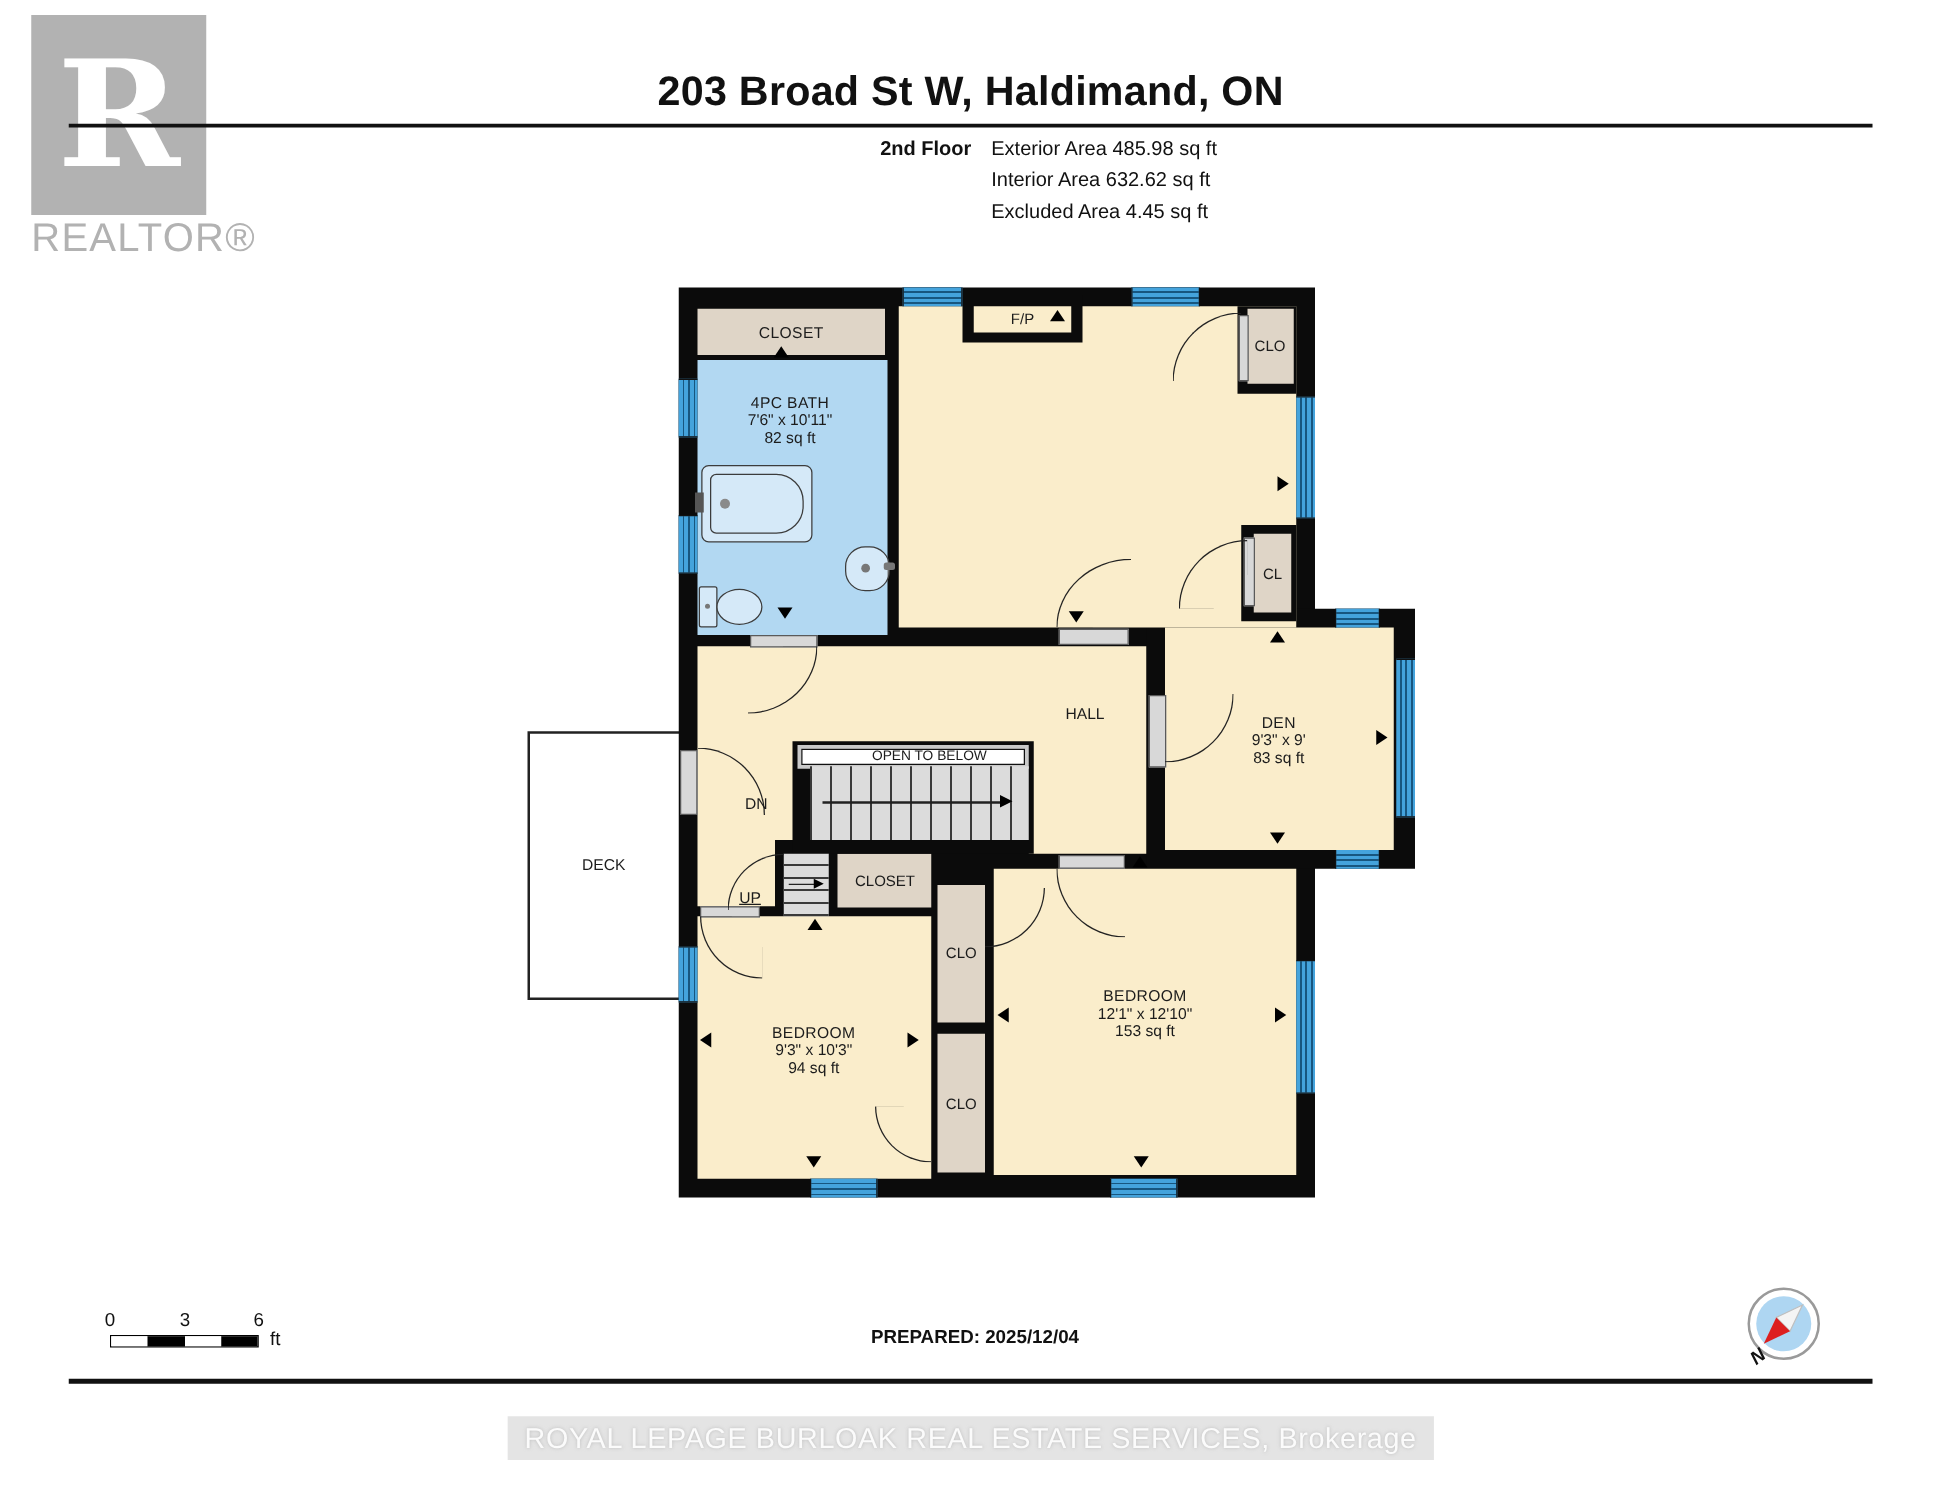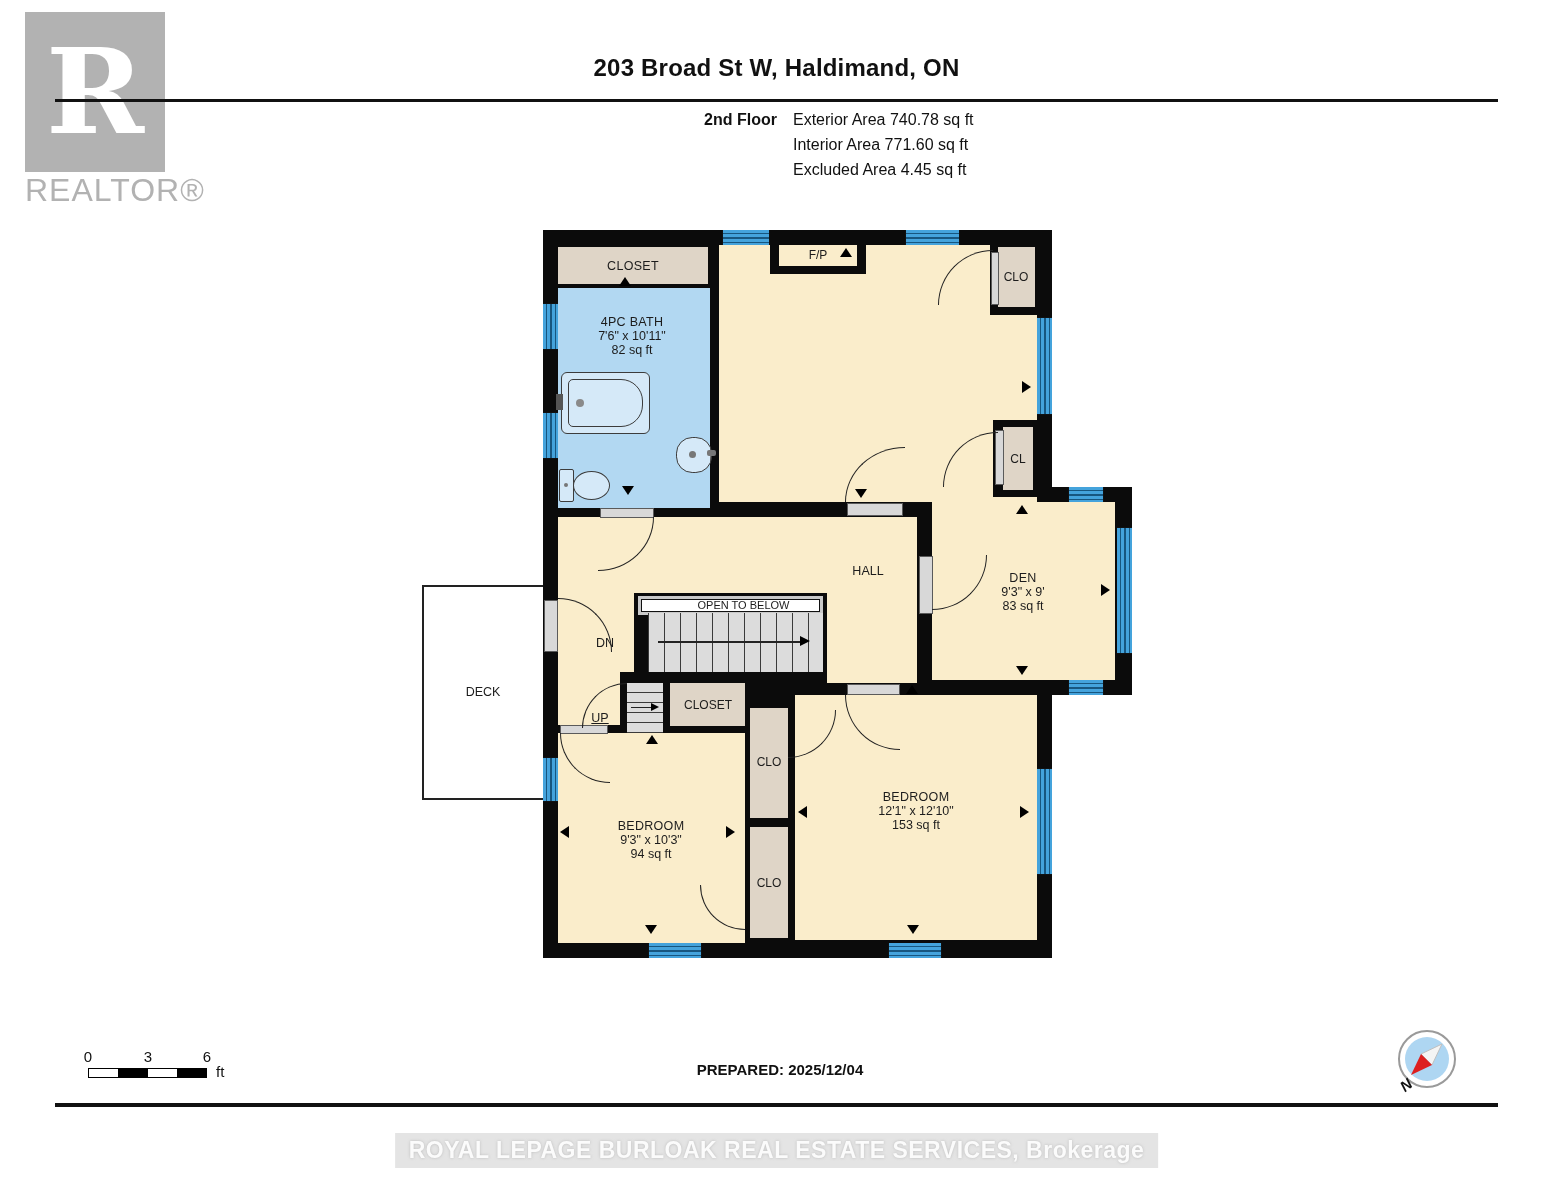--- a/index.html
+++ b/index.html
@@ -1,20 +1,20 @@
 <!DOCTYPE html>
 <html style="--wall: #0b0b0b; --room-fill: #faedcb; --closet-fill: #dfd5c7; --bath-fill: #b2d8f2; --window-blue: #44a3dc; --logo-gray: #b2b2b2;"><head>
 <meta charset="utf-8">
 <style>
   html,body{margin:0;padding:0;background:#fff;}
   #page{position:relative;width:1553px;height:1200px;background:#fff;overflow:hidden;
         font-family:"Liberation Sans","DejaVu Sans",sans-serif;color:#111;}
   .abs{position:absolute;}
   
-  .title{left:0;top:54px;width:1553px;text-align:center;font-size:24px;font-weight:bold;letter-spacing:.2px;}
+  .title{left:0;top:54px;width:1553px;text-align:center;font-size:33px;font-weight:bold;letter-spacing:.2px;}
   .hrule{background:#111;}
   .floor-label{left:603px;top:111px;width:174px;height:18px;text-align:right;font-size:16px;font-weight:bold;}
   .area-line{left:793px;width:280px;height:18px;font-size:16px;}
   
   .logo-box{left:25px;top:12px;width:140px;height:160px;background:var(--logo-gray);display:flex;align-items:center;justify-content:center;}
   .logo-r{font-family:"DejaVu Serif","Liberation Serif",serif;font-weight:bold;font-size:118px;color:#fff;line-height:1;}
   .logo-text{left:25px;top:172px;width:200px;font-size:32px;color:var(--logo-gray);letter-spacing:1px;}
   
   .black{background:var(--wall);}
   .room{background:var(--room-fill);}
@@ -34,40 +34,40 @@
   .tri-down{border-left:6px solid transparent;border-right:6px solid transparent;border-top:9px solid #000;}
   .tri-left{border-top:6px solid transparent;border-bottom:6px solid transparent;border-right:9px solid #000;}
   .tri-right{border-top:6px solid transparent;border-bottom:6px solid transparent;border-left:9px solid #000;}
   .fixture{box-sizing:border-box;border:1.4px solid #3c3c3c;background:rgba(255,255,255,.45);}
   
   .scale-num{width:16px;text-align:center;font-size:15px;}
   .scale-bar{box-sizing:border-box;border:1px solid #000;background:#fff;display:flex;}
   .scale-bar div{height:100%;}
   .prepared{left:640px;top:1061px;width:280px;text-align:center;font-size:15px;font-weight:bold;}
   .disclaimer{left:53px;top:1112px;width:1360px;font-size:15.5px;font-weight:bold;}
-  .watermark{left:50%;top:1133px;transform:translateX(-50%);white-space:nowrap;font-size:23px;font-weight:bold;
+  .watermark{left:50%;top:1133px;transform:translateX(-50%);white-space:nowrap;font-size:23px;font-weight:normal;
              color:#fbfbfb;background:rgba(206,206,206,.55);padding:4px 14px;letter-spacing:.5px;
              text-shadow:0 0 3px rgba(160,160,160,.6);}
 </style>
 </head>
 <body>
 
 <div id="page">
 
   <div class="abs logo-box">
     <div class="logo-r">R</div>
   </div>
   <div class="abs logo-text">REALTOR®</div>
 
   <div class="abs title">203 Broad St W, Haldimand, ON</div>
   <div class="abs hrule" style="left:55px;top:99px;width:1443px;height:3px;"></div>
 
   <div class="abs floor-label">2nd Floor</div>
-  <div class="abs area-line" style="top:111px;">Exterior Area 740.78 sq ft</div>
-  <div class="abs area-line" style="top:136px;">Interior Area 771.60 sq ft</div>
+  <div class="abs area-line" style="top:111px;">Exterior Area 485.98 sq ft</div>
+  <div class="abs area-line" style="top:136px;">Interior Area 632.62 sq ft</div>
   <div class="abs area-line" style="top:161px;">Excluded Area 4.45 sq ft</div>
 
   <div class="abs" style="left:422px;top:585px;width:128px;height:215px;background:#fff;border:2px solid #222;box-sizing:border-box;"></div>
 
   <div class="abs black" style="left:543px;top:230px;width:509px;height:728px;"></div>
   <div class="abs black" style="left:917px;top:487px;width:215px;height:208px;"></div>
 
   <div class="abs closet" style="left:558px;top:247px;width:150px;height:37px;"></div>
   <div class="abs bathfill" style="left:558px;top:288px;width:152px;height:220px;"></div>
   <div class="abs room" style="left:719px;top:245px;width:318px;height:257px;"></div>

